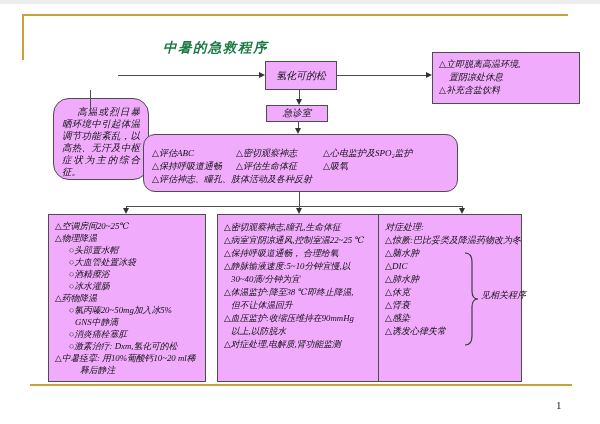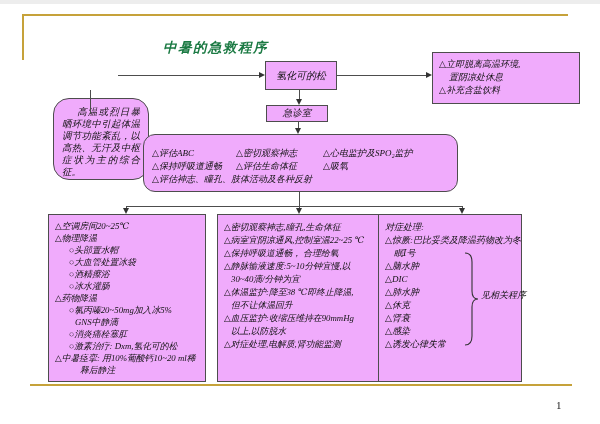--- a/index.html
+++ b/index.html
@@ -101,21 +101,20 @@
     <div class="line ind-a">△体温监护:降至38 ℃即终止降温,</div>
     <div class="line cont">但不让体温回升</div>
     <div class="line ind-a">△血压监护:收缩压维持在90mmHg</div>
     <div class="line cont">以上,以防脱水</div>
     <div class="line ind-a">△对症处理,电解质,肾功能监测</div>
   </div>
 
   <div class="box sym" style="left:378px;top:214px;width:144px;height:168px;">
     <div class="line ind-a">对症处理:</div>
     <div class="line ind-a">△惊厥:巴比妥类及降温药物改为冬</div>
-    <div class="line ind-e">眠Ⅰ号</div>
     <div class="line ind-a">△脑水肿</div>
     <div class="line ind-a">△DIC</div>
     <div class="line ind-a">△肺水肿</div>
     <div class="line ind-a">△休克</div>
     <div class="line ind-a">△肾衰</div>
     <div class="line ind-a">△感染</div>
     <div class="line ind-a">△诱发心律失常</div>
   </div>
 
   <div class="bracewrap">

